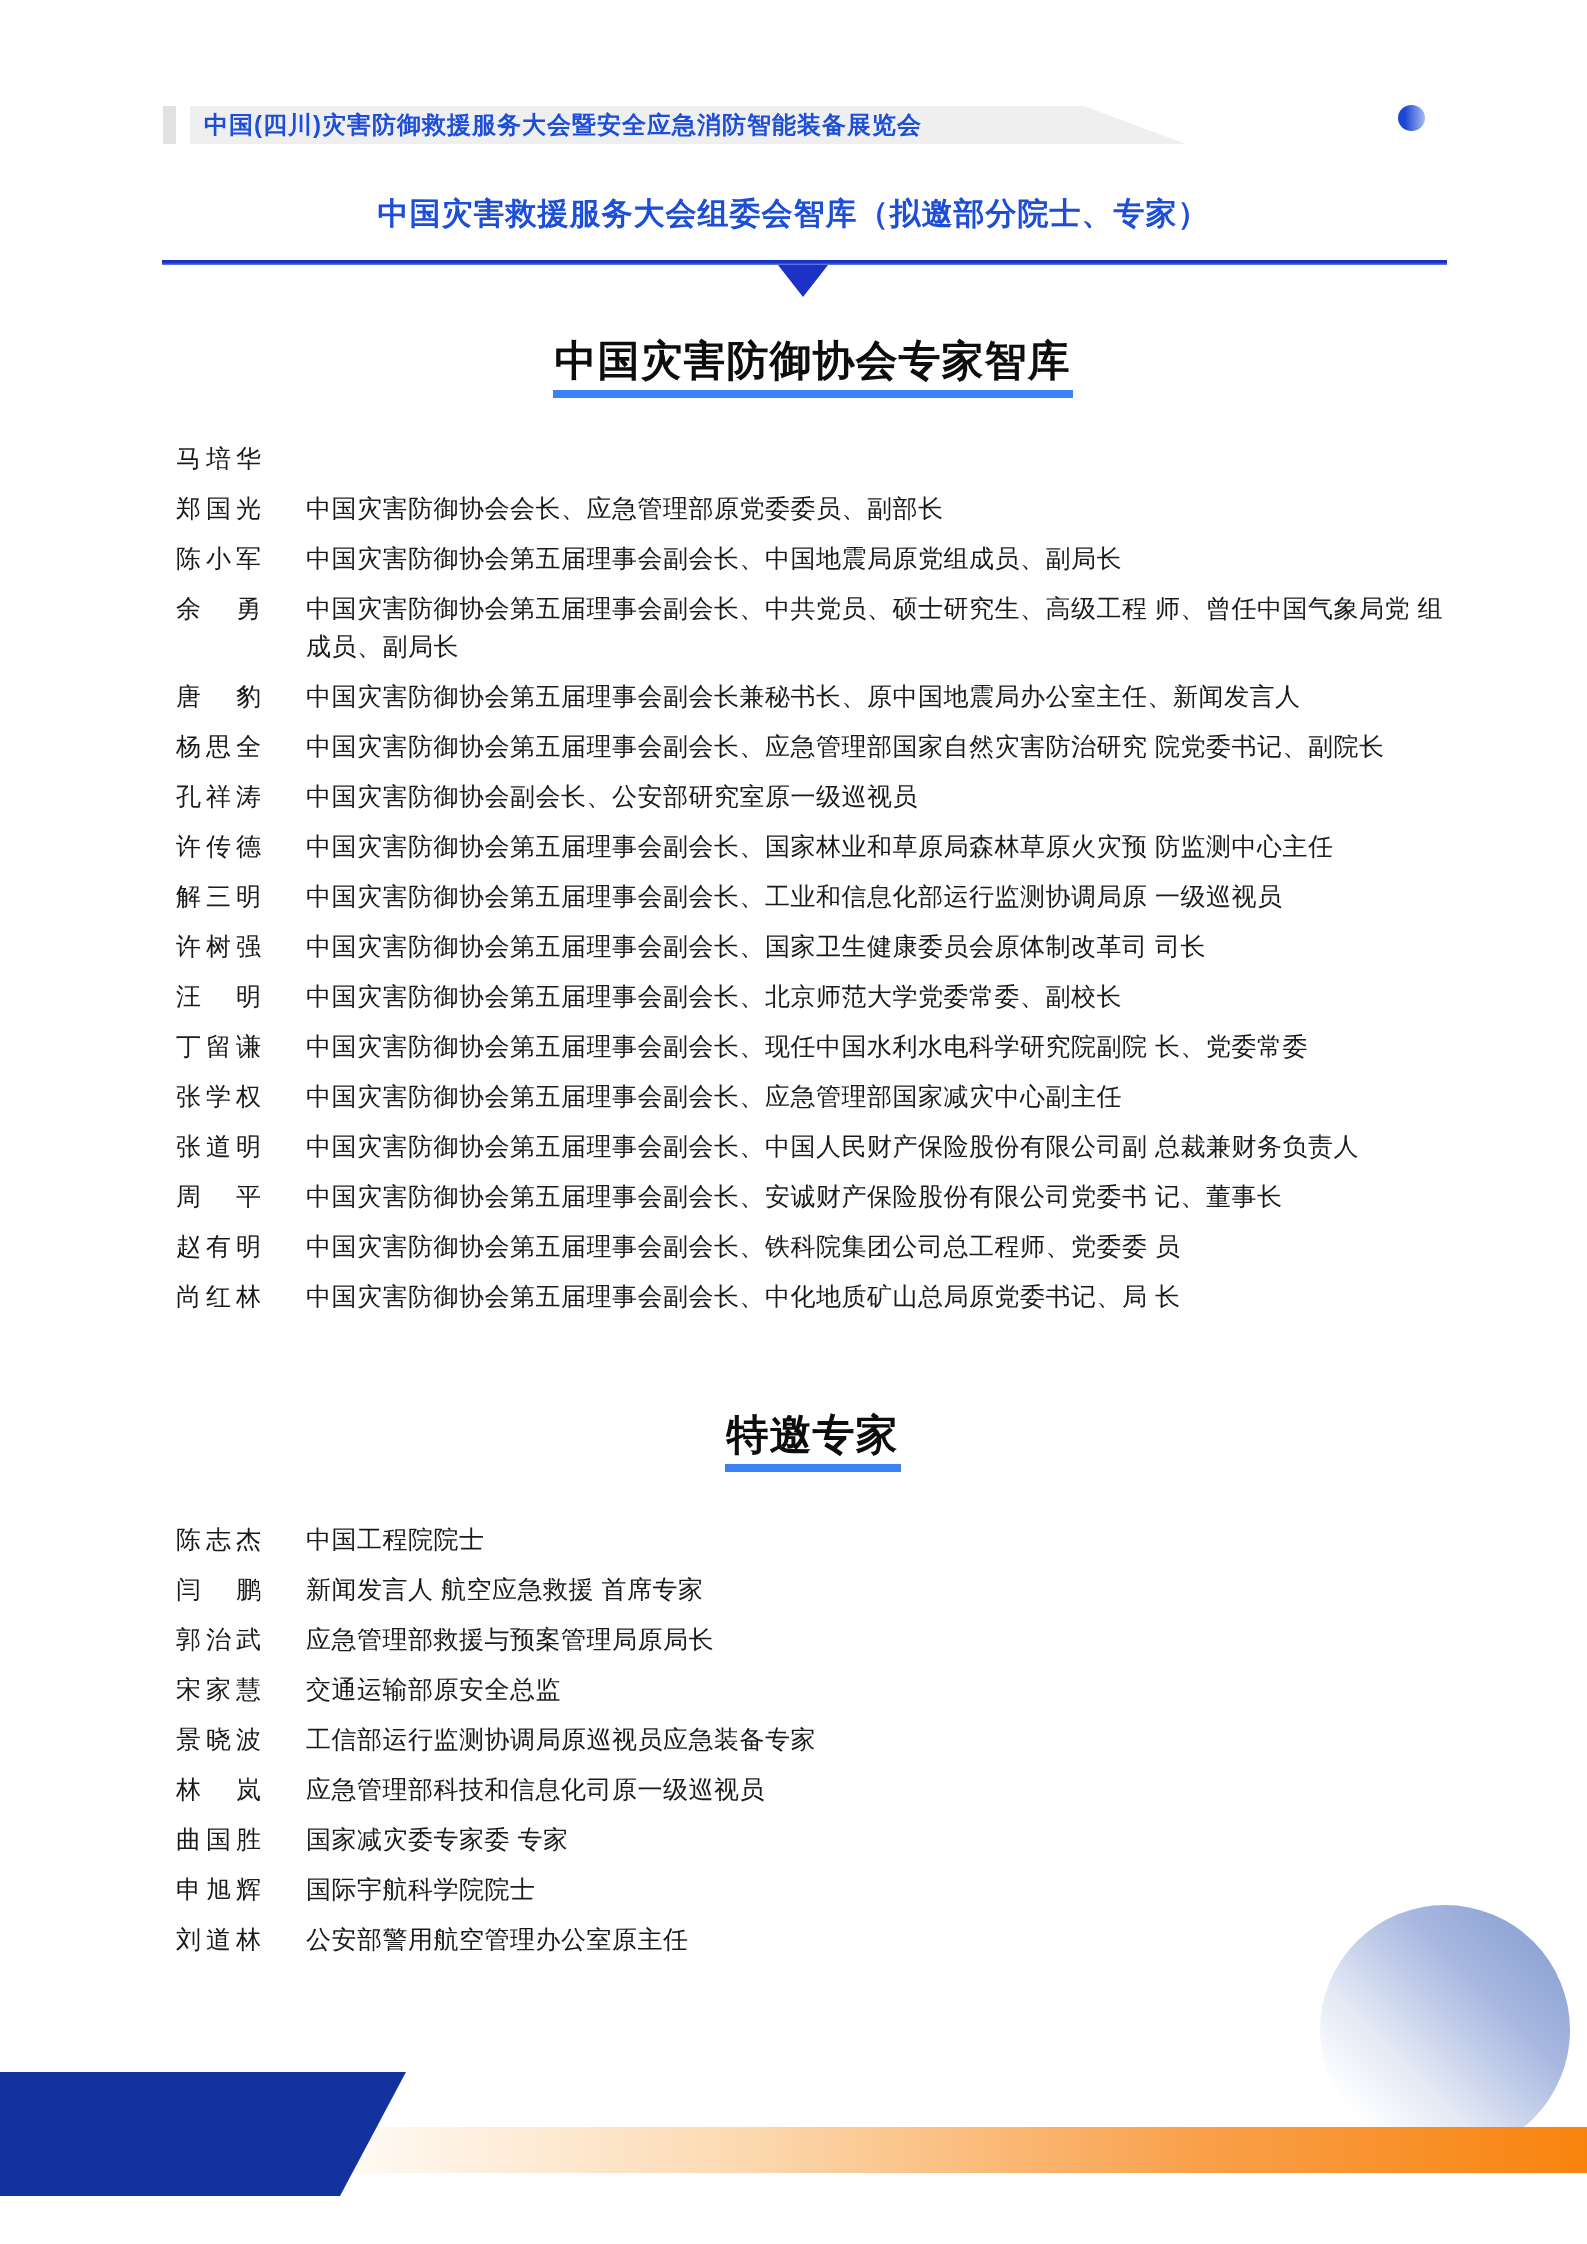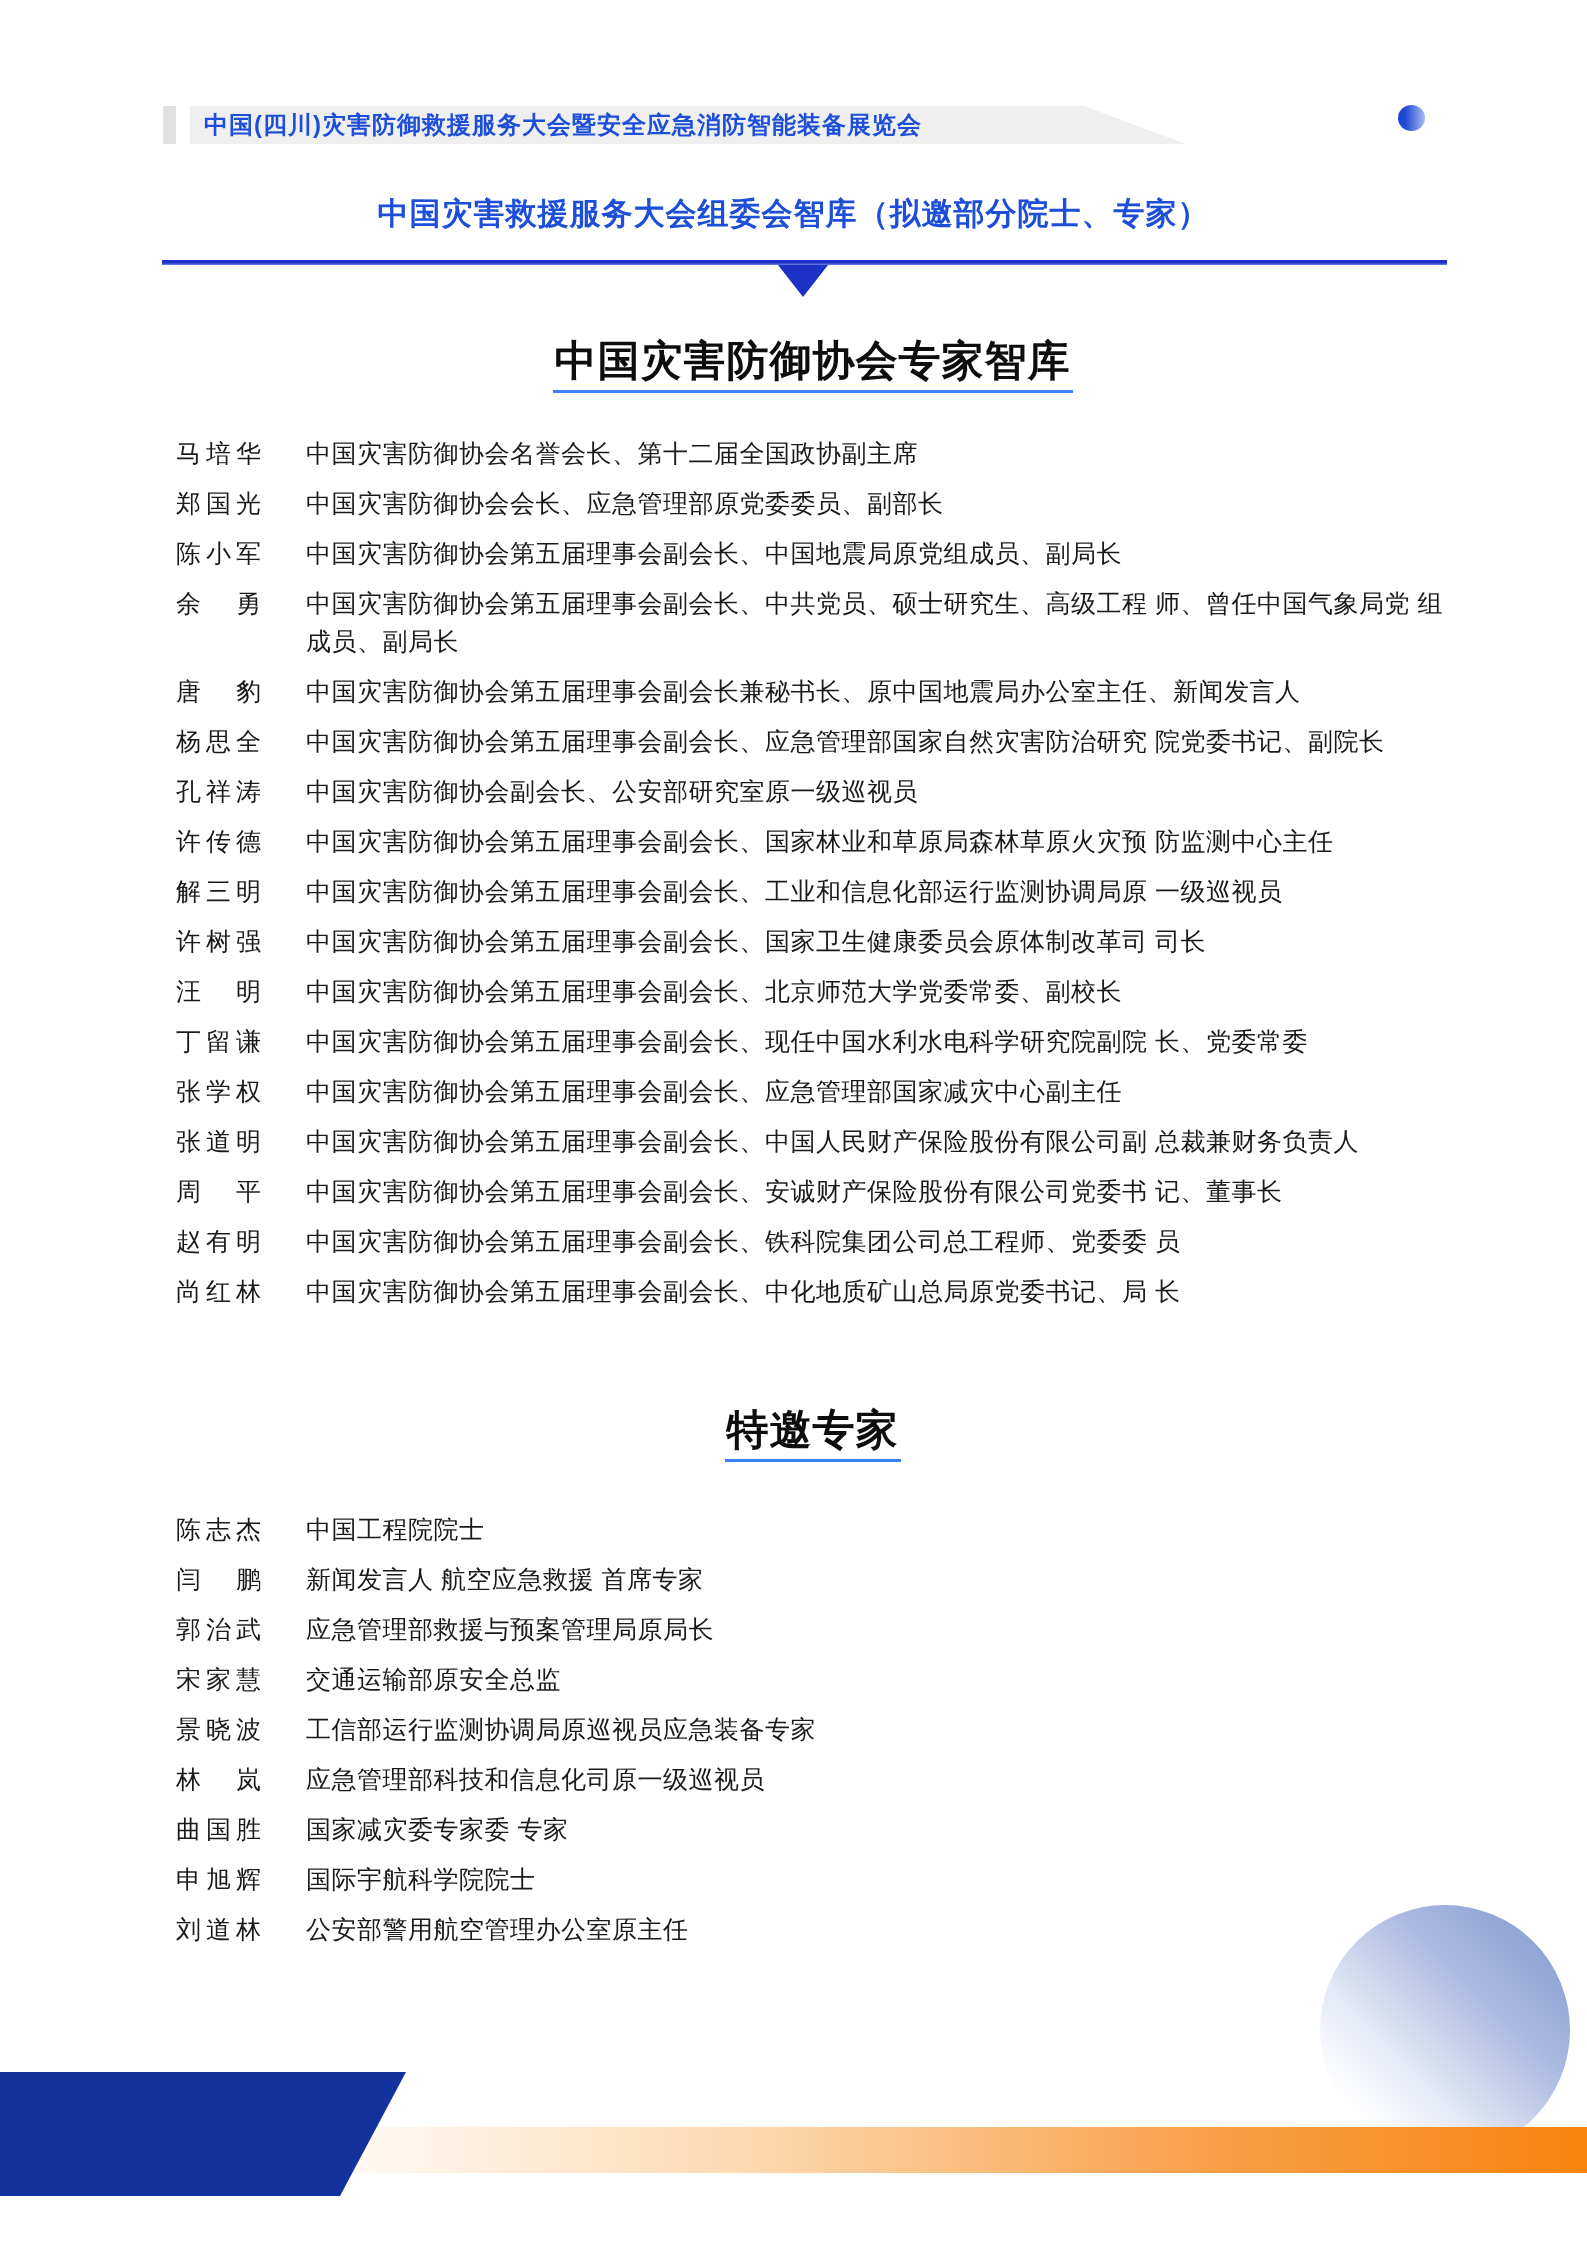--- a/index.html
+++ b/index.html
@@ -50,21 +50,21 @@
   }
   
   .content{
     position:absolute;left:170px;top:336px;width:1285px;
   }
   .section-title{
     display:table;margin:0 auto;
     font-size:42px;font-weight:bold;line-height:50px;color:#0d0d0d;
     letter-spacing:1px;
     padding:0 2px 4px 2px;
-    border-bottom:3px solid #3b82f6;
+    border-bottom:8px solid #3b82f6;
   }
   .member-list{margin:6px;padding:0;list-style:none;}
   .list-1{margin-top:41px;}
   .title-2{margin-top:95px;}
   .list-2{margin-top:48px;}
   .member-row{
     display:flex;align-items:flex-start;
     margin-bottom:12px;
     font-size:25px;line-height:38px;
   }
@@ -110,21 +110,20 @@
   <div class="banner-triangle"></div>
 
   <div class="content">
 
     <h2 class="section-title title-1">中国灾害防御协会专家智库</h2>
 
     <ul class="member-list list-1">
 
         <li class="member-row">
           <span class="member-name">马培华</span>
-          <span class="member-desc">中国灾害防御协会名誉会长、第十二届全国政协副主席</span>
         </li>
 
         <li class="member-row">
           <span class="member-name">郑国光</span>
           <span class="member-desc">中国灾害防御协会会长、应急管理部原党委委员、副部长</span>
         </li>
 
 
         <li class="member-row">
           <span class="member-name">陈小军</span>

